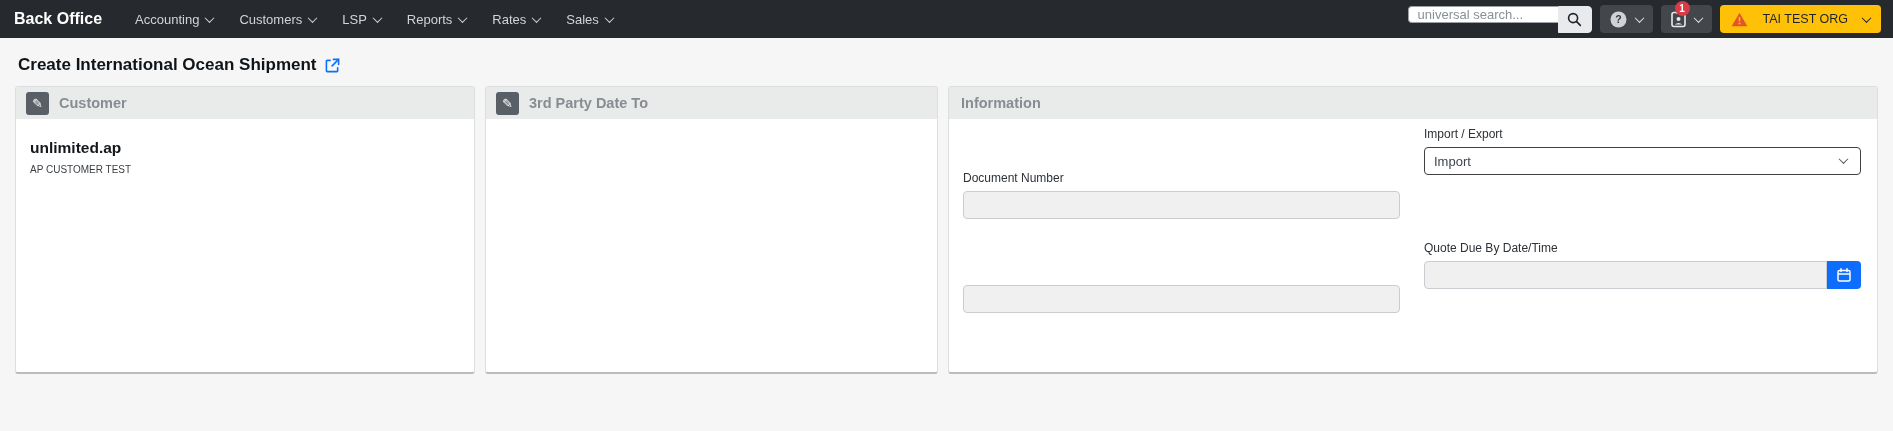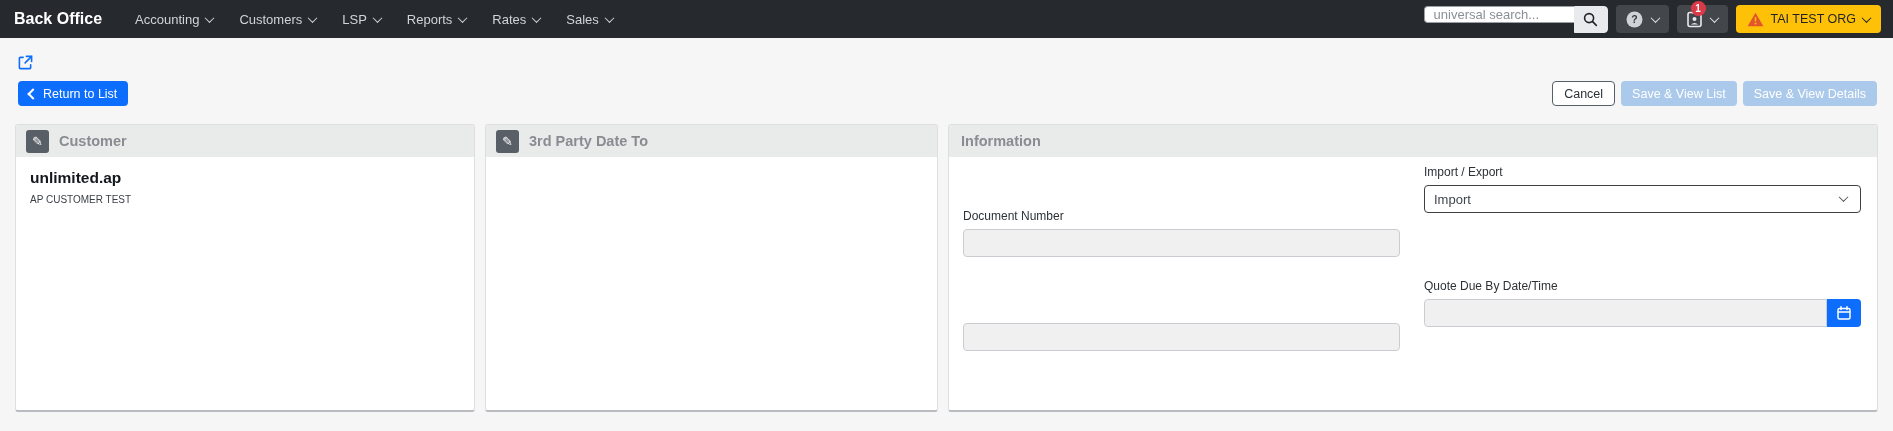--- a/index.html
+++ b/index.html
@@ -14,21 +14,21 @@
   .nav-item { color:#d0d4d8; font-size:13px; padding:0 13px; height:100%; display:flex; align-items:center; gap:7px; cursor:pointer; }
   .chev { width:7px; height:7px; border-right:1.6px solid currentColor; border-bottom:1.6px solid currentColor; transform:rotate(45deg) translate(-1px,-1px); display:inline-block; }
   .chev-left { width:8px; height:8px; border-left:2px solid currentColor; border-bottom:2px solid currentColor; transform:rotate(45deg); display:inline-block; }
   .nav-right { margin-left:auto; display:flex; align-items:center; gap:8px; }
   .search-group { display:flex; height:27px; }
   .search-input { width:150px; height:17px; border:1px solid #9aa0a6; border-right:none; border-radius:4px 0 0 4px; padding:0 9px; font-size:13px; color:#333; outline:none; font-family:"Liberation Sans", sans-serif; }
   .search-input::placeholder { color:#8a9096; }
   .search-btn { width:34px; height:27px; background:#e8eaed; border:1px solid #e8eaed; border-radius:0 4px 4px 0; display:flex; align-items:center; justify-content:center; cursor:pointer; }
   .tool-btn { position:relative; height:28px; background:#43474c; border:none; border-radius:4px; color:#e2e5e8; display:flex; align-items:center; gap:9px; padding:0 10px; cursor:pointer; }
   .badge { position:absolute; top:-4px; right:22px; min-width:15px; height:15px; background:#d93a47; border-radius:8px; color:#fff; font-size:10px; font-weight:bold; display:flex; align-items:center; justify-content:center; padding:0 4px; }
-  .org-btn { height:28px; background:#ffc107; border:none; border-radius:4px; display:flex; align-items:center; gap:7px; padding:0 11px; font-size:12.5px; color:#1f2328; cursor:pointer; font-family:"Liberation Sans", sans-serif; }
+  .org-btn { height:28px; background:#ffc107; border:none; border-radius:4px; display:flex; align-items:center; gap:15px; padding:0 11px; font-size:12.5px; color:#1f2328; cursor:pointer; font-family:"Liberation Sans", sans-serif; }
 
   
   .content { padding:0 15px; }
   .title-row { display:flex; align-items:center; gap:8px; margin:17px 0 11px 3px; }
   .page-title { font-size:17px; font-weight:bold; color:#0f1418; }
   .actions-row { display:flex; align-items:center; margin:0 1px 18px 3px; }
   .btn { height:25px; border-radius:4px; font-size:12.5px; display:inline-flex; align-items:center; gap:6px; padding:0 11px; cursor:pointer; border:none; font-family:"Liberation Sans", sans-serif; }
   .btn-return { background:#0d6efd; color:#ffffff; }
   .btn-cancel { background:#ffffff; color:#2b3035; border:1px solid #565e66; }
   .btn-save { background:#abc9ea; color:#ffffff; }
@@ -37,21 +37,21 @@
 
   
   .panels { display:flex; gap:10px; height:288px; }
   .panel { background:#ffffff; border:1px solid #dcdee1; border-bottom:2px solid #b8bcc0; border-radius:3px; display:flex; flex-direction:column; overflow:hidden; }
   .panel-customer { width:460px; }
   .panel-billto { width:453px; }
   .panel-info { flex:1; }
   .panel-header { height:32px; background:#e9eaea; display:flex; align-items:center; gap:10px; padding:0 10px; flex:0 0 auto; }
   .panel-title { color:#888d92; font-weight:bold; font-size:14.5px; }
   .edit-btn { width:23px; height:23px; background:#595f66; border:none; border-radius:3px; color:#ffffff; font-size:13px; display:flex; align-items:center; justify-content:center; cursor:pointer; }
-  .panel-body { padding:12px 14px; flex:1; }
+  .panel-body { padding:20px 14px; flex:1; }
   .customer-name { font-size:15.5px; font-weight:bold; color:#14181c; }
   .customer-sub { font-size:10px; color:#3a3f44; margin-top:7px; }
 
   
   .info-grid { display:grid; grid-template-columns:1fr 1fr; column-gap:24px; row-gap:0; padding:8px 16px 0 14px; }
   .field { margin-bottom:22px; }
   .field-label { font-size:12px; color:#2d3237; margin-bottom:6px; }
   .text-input { width:100%; height:28px; background:#f0f0f1; border:1px solid #c9cdd1; border-radius:4px; padding:0 8px; font-size:13px; color:#333; font-family:"Liberation Sans", sans-serif; }
   .select { position:relative; width:100%; height:28px; background:#ffffff; border:1px solid #404040; border-radius:4px; display:flex; align-items:center; padding:0 26px 0 9px; font-size:13px; color:#3f454b; cursor:pointer; }
   .select .chev { position:absolute; right:13px; top:9px; color:#53585e; }
@@ -130,37 +130,28 @@
           </svg>
         <span>TAI TEST ORG</span>
         <span class="chev"></span>
       </button>
     </div>
   </nav>
 
   <div class="content">
 
     <div class="title-row">
+      <h1 class="page-title">Create International Ocean Shipment</h1>
       <svg width="15" height="15" viewBox="0 0 16 16">
           <path d="M5.5 2.5 H2.5 A1 1 0 0 0 1.5 3.5 V13.5 A1 1 0 0 0 2.5 14.5 H12.5 A1 1 0 0 0 13.5 13.5 V10.5" fill="none" stroke="#0d6efd" stroke-width="1.7" stroke-linecap="round"></path>
           <path d="M9 1.5 H14.5 V7" fill="none" stroke="#0d6efd" stroke-width="1.7" stroke-linecap="round"></path>
           <line x1="14.2" y1="1.8" x2="7.6" y2="8.4" stroke="#0d6efd" stroke-width="1.7" stroke-linecap="round"></line>
         </svg>
     </div>
 
-    <div class="actions-row">
-      <button class="btn btn-return">
-        <span class="chev-left"></span>
-        <span>Return to List</span>
-      </button>
-      <div class="actions-spacer"></div>
-      <button class="btn btn-cancel">Cancel</button>
-      <button class="btn btn-save">Save &amp; View List</button>
-      <button class="btn btn-save">Save &amp; View Details</button>
-    </div>
 
     <div class="panels">
 
       <section class="panel panel-customer">
         <div class="panel-header">
           <button class="edit-btn">
               <span>✎</span>
             </button>
           <span class="panel-title">Customer</span>
         </div>

